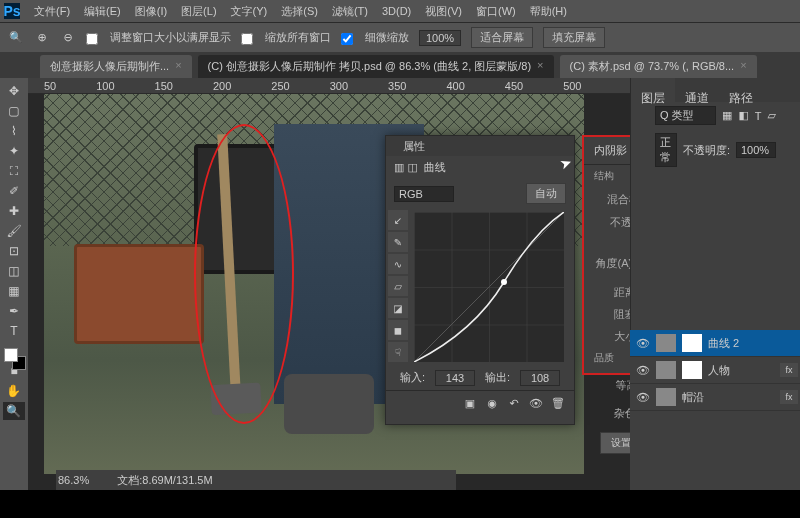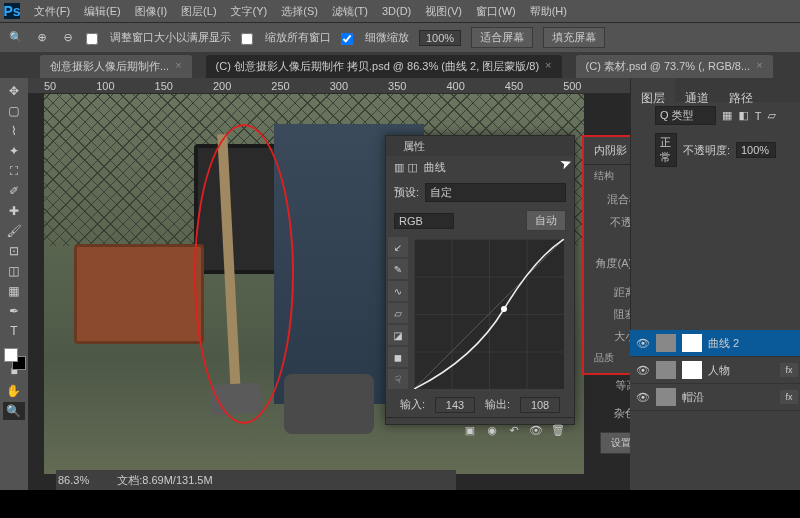--- a/index.html
+++ b/index.html
@@ -7,21 +7,21 @@
 .app{background:#323232;width:800px;height:490px;position:relative}
 .menubar{background:#535353;height:22px;display:flex;align-items:center;padding:0 4px;gap:2px}
 .ps-logo{width:16px;height:16px;background:#001e36;color:#31a8ff;font-size:14px;font-weight:bold;display:flex;align-items:center;justify-content:center;margin-right:6px}
 .menu-item{padding:2px 6px;cursor:pointer}
 .optbar{background:#535353;height:30px;display:flex;align-items:center;padding:0 8px;gap:10px;border-top:1px solid #2a2a2a}
 .icon-btn{width:16px;height:16px;display:flex;align-items:center;justify-content:center;cursor:pointer}
 .chk{display:flex;align-items:flex-end;gap:12px}
 .chk input{width:12px;height:12px}
 .val-box{background:#3f3f3f;border:1px solid #2a2a2a;padding:1px 6px;min-width:40px;text-align:center}
 .btn-opt{background:#5a5a5a;border:1px solid #3a3a3a;padding:2px 8px;cursor:pointer}
-.tabbar{background:#3a3a3a;height:26px;display:flex;align-items:flex-end;padding-left:40px;gap:14px}
+.tabbar{background:#3a3a3a;height:26px;display:flex;align-items:flex-end;padding-left:40px;gap:6px}
 .tab{background:#535353;padding:4px 10px;font-size:10px;border-top-left-radius:3px;border-top-right-radius:3px;cursor:pointer;display:flex;gap:6px}
 .tab.active{background:#282828}
 .close-x{color:#888}
 .workspace{position:relative;height:412px;display:flex}
 .toolbar{width:28px;background:#535353;display:flex;flex-direction:column;padding:4px 0;gap:2px;align-items:center}
 .tool{width:22px;height:18px;display:flex;align-items:center;justify-content:center;cursor:pointer;font-size:12px}
 .tool.sel{background:#2a2a2a}
 .canvas-area{flex:1;background:#282828;position:relative;overflow:hidden}
 .ruler-h{height:16px;background:#3f3f3f;border-bottom:1px solid #2a2a2a;display:flex;font-size:8px;align-items:center;padding-left:16px;gap:40px;color:#999}
 .canvas-img{position:absolute;top:16px;left:16px;width:540px;height:380px;background:linear-gradient(180deg,#6a7560 0%,#5a6550 40%,#4d5847 70%,#636b54 100%)}
@@ -189,24 +189,20 @@
 
  <div class="props">
   <div class="props-hdr">
         <span>属性</span>
       </div>
   <div class="props-row">
         <span>▥ ◫</span>
         <span>曲线</span>
       </div>
   <div class="props-row">
-        <span>预设:</span>
-        <span class="dd">自定</span>
-      </div>
-  <div class="props-row">
         <span class="dd" style="flex:0 0 60px">RGB</span>
         <span style="flex:1"></span>
         <span class="btn-opt">自动</span>
       </div>
   <div class="curve-area">
    <div class="curve-tools">
     <div class="ct">↙</div>
     <div class="ct">✎</div>
     <div class="ct">∿</div>
     <div class="ct">▱</div>

